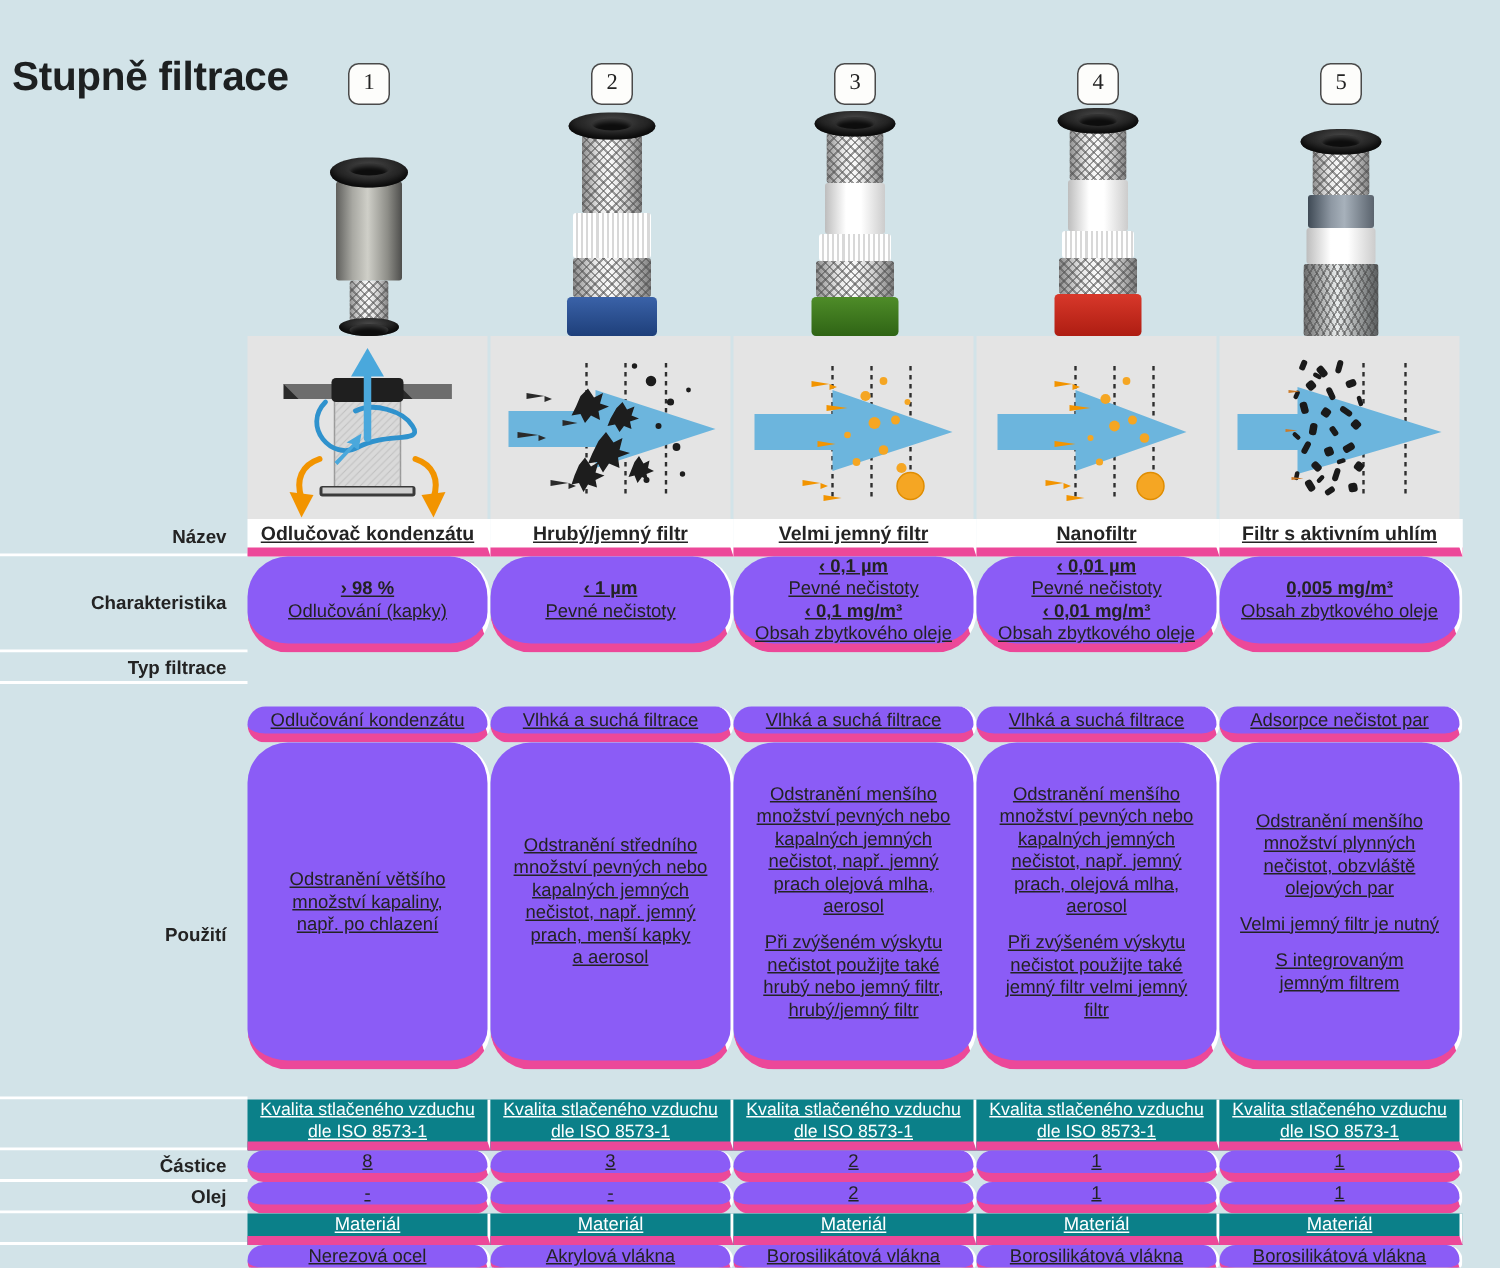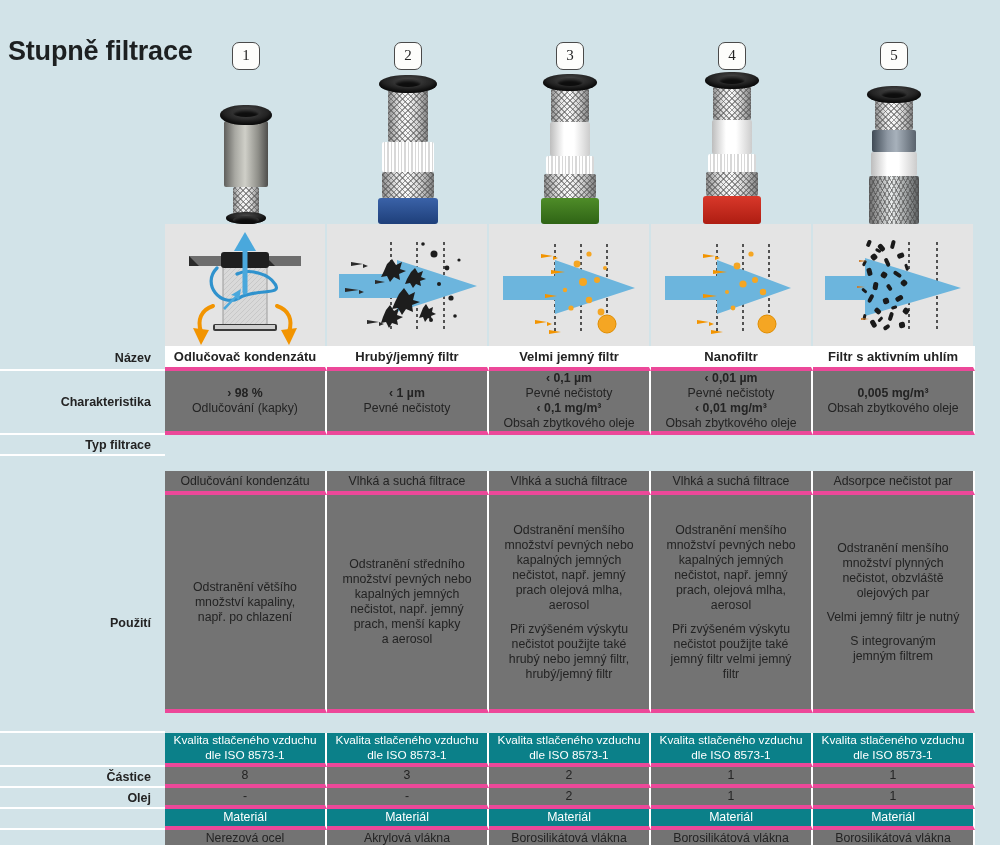--- a/index.html
+++ b/index.html
@@ -91,28 +91,29 @@
     width:165px;box-sizing:border-box;
     padding:0 14px 0 0;
     text-align:right;font-weight:bold;font-size:12.5px;
     display:flex;align-items:center;justify-content:flex-end;
     background:#d2e3e8;
     border-bottom:2px solid #ffffff;
   }
   .cell{
     width:162px;box-sizing:border-box;
     border-right:2px solid #ffffff;
-    border-bottom:4px solid #ec4899;
+    border-bottom:6px solid #ec4899;
     display:flex;flex-direction:column;align-items:center;justify-content:center;
     text-align:center;font-size:12.3px;line-height:15px;
     padding:3px 6px;
+    text-decoration:underline;
   }
   .cell:first-of-type{border-left:2px solid #ffffff;}
   .bg-white{background:#ffffff;}
-  .bg-grey{background:#737373;}
+  .bg-grey{background:#8b5cf6;border-radius:27px;}
   .bg-teal{background:#0b8089;color:#ffffff;}
 
   .r-name .cell{height:25px;font-weight:bold;font-size:13px;padding:0;}
   .r-name .lbl{height:25px;}
   .r-char .cell{height:64px;}
   .r-char .lbl{height:64px;}
   .r-type .cell{height:24px;margin-top:36px;}
   .r-type .lbl{height:21px;}
   .r-use .cell{height:218px;}
   .r-use .lbl{height:218px;margin-top:20px;}

